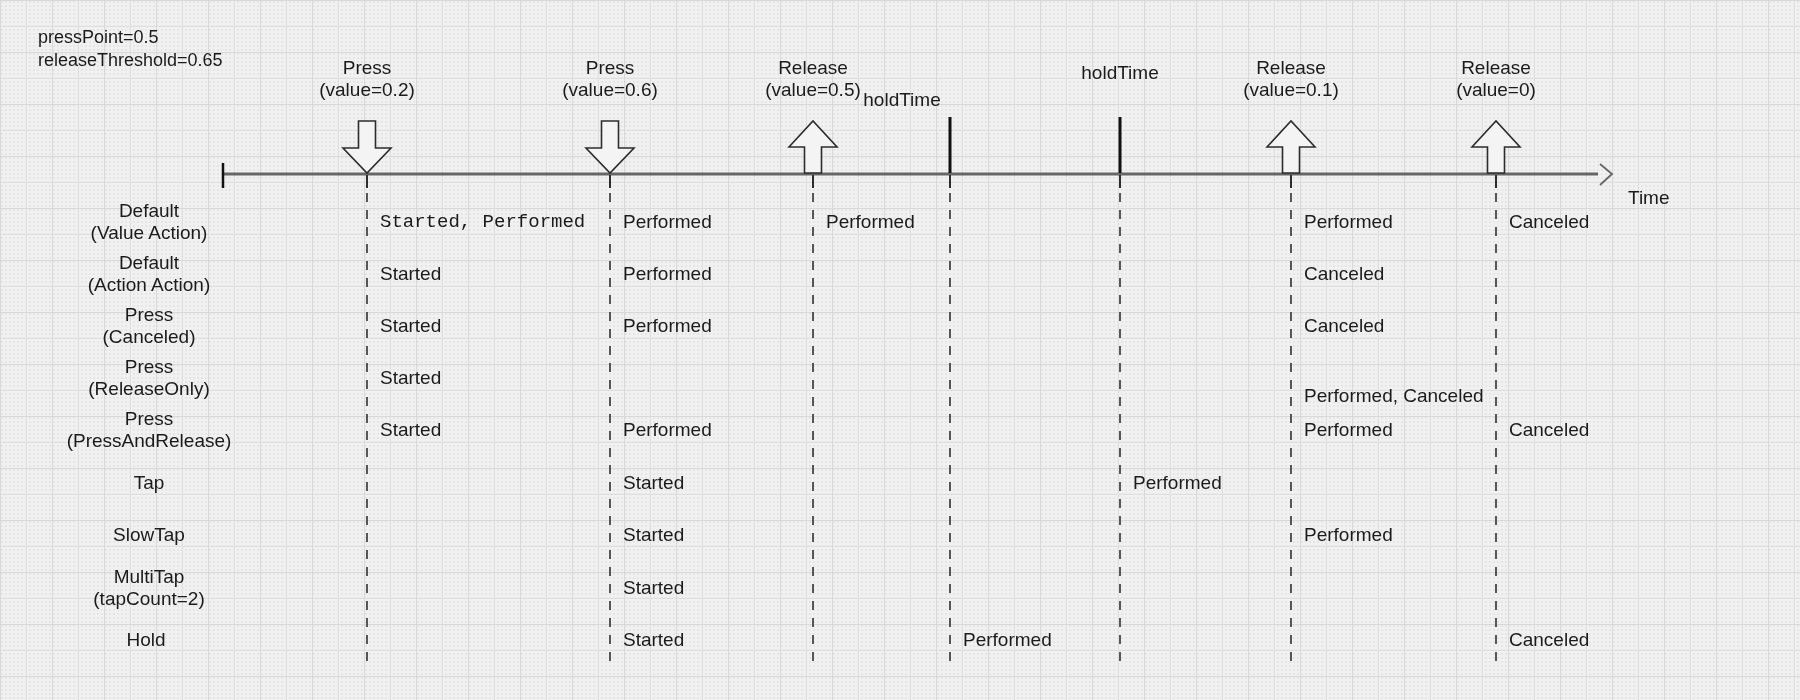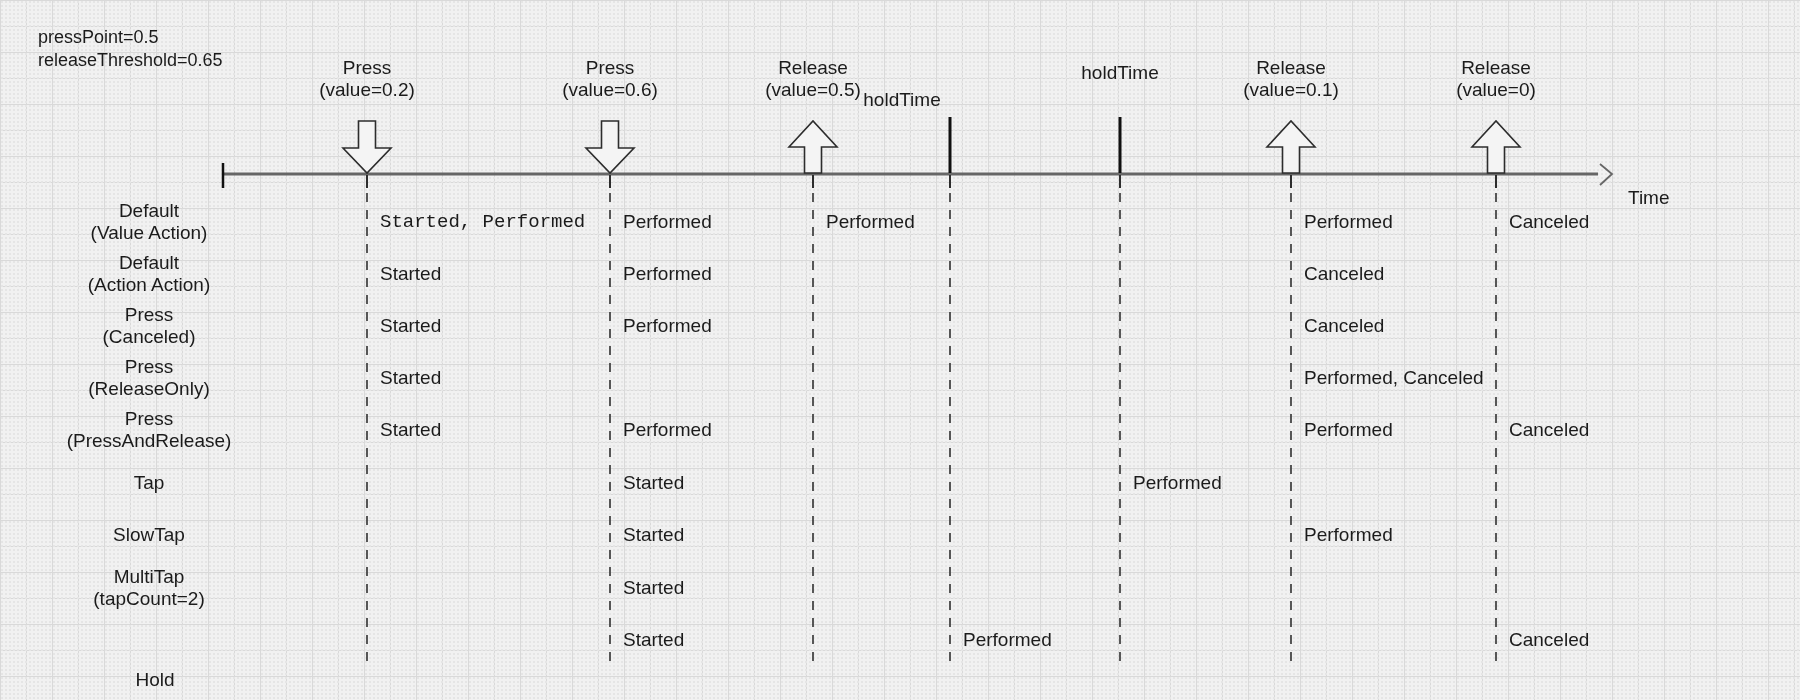--- a/index.html
+++ b/index.html
@@ -111,21 +111,21 @@
         <div>(Canceled)</div>
       </div>
       <div class="txt vcenter" style="left: 380px; top: 326px;">Started</div>
       <div class="txt vcenter" style="left: 623px; top: 326px;">Performed</div>
       <div class="txt vcenter" style="left: 1304px; top: 326px;">Canceled</div>
       <div class="txt center" style="left: 149px; top: 378px;">
         <div>Press</div>
         <div>(ReleaseOnly)</div>
       </div>
       <div class="txt vcenter" style="left: 380px; top: 378px;">Started</div>
-      <div class="txt vcenter" style="left: 1304px; top: 378px;">Performed, Canceled</div>
+      <div class="txt vcenter" style="left: 1304px; top: 396px;">Performed, Canceled</div>
       <div class="txt center" style="left: 149px; top: 430px;">
         <div>Press</div>
         <div>(PressAndRelease)</div>
       </div>
       <div class="txt vcenter" style="left: 380px; top: 430px;">Started</div>
       <div class="txt vcenter" style="left: 623px; top: 430px;">Performed</div>
       <div class="txt vcenter" style="left: 1304px; top: 430px;">Performed</div>
       <div class="txt vcenter" style="left: 1509px; top: 430px;">Canceled</div>
       <div class="txt center" style="left: 149px; top: 483px;">
         <div>Tap</div>
@@ -135,20 +135,20 @@
       <div class="txt center" style="left: 149px; top: 535px; text-align: center;">
         <div>SlowTap</div>
       </div>
       <div class="txt vcenter" style="left: 623px; top: 535px;">Started</div>
       <div class="txt vcenter" style="left: 1304px; top: 535px;">Performed</div>
       <div class="txt center" style="left: 149px; top: 588px;">
         <div>MultiTap</div>
         <div>(tapCount=2)</div>
       </div>
       <div class="txt vcenter" style="left: 623px; top: 588px;">Started</div>
-      <div class="txt center" style="left: 155px; top: 640px; margin-top: 40px;">
+      <div class="txt center" style="left: 146px; top: 640px;">
         <div>Hold</div>
       </div>
       <div class="txt vcenter" style="left: 623px; top: 640px;">Started</div>
       <div class="txt vcenter" style="left: 963px; top: 640px;">Performed</div>
       <div class="txt vcenter" style="left: 1509px; top: 640px;">Canceled</div>
     </div>
 </div>
 
 </body></html>

